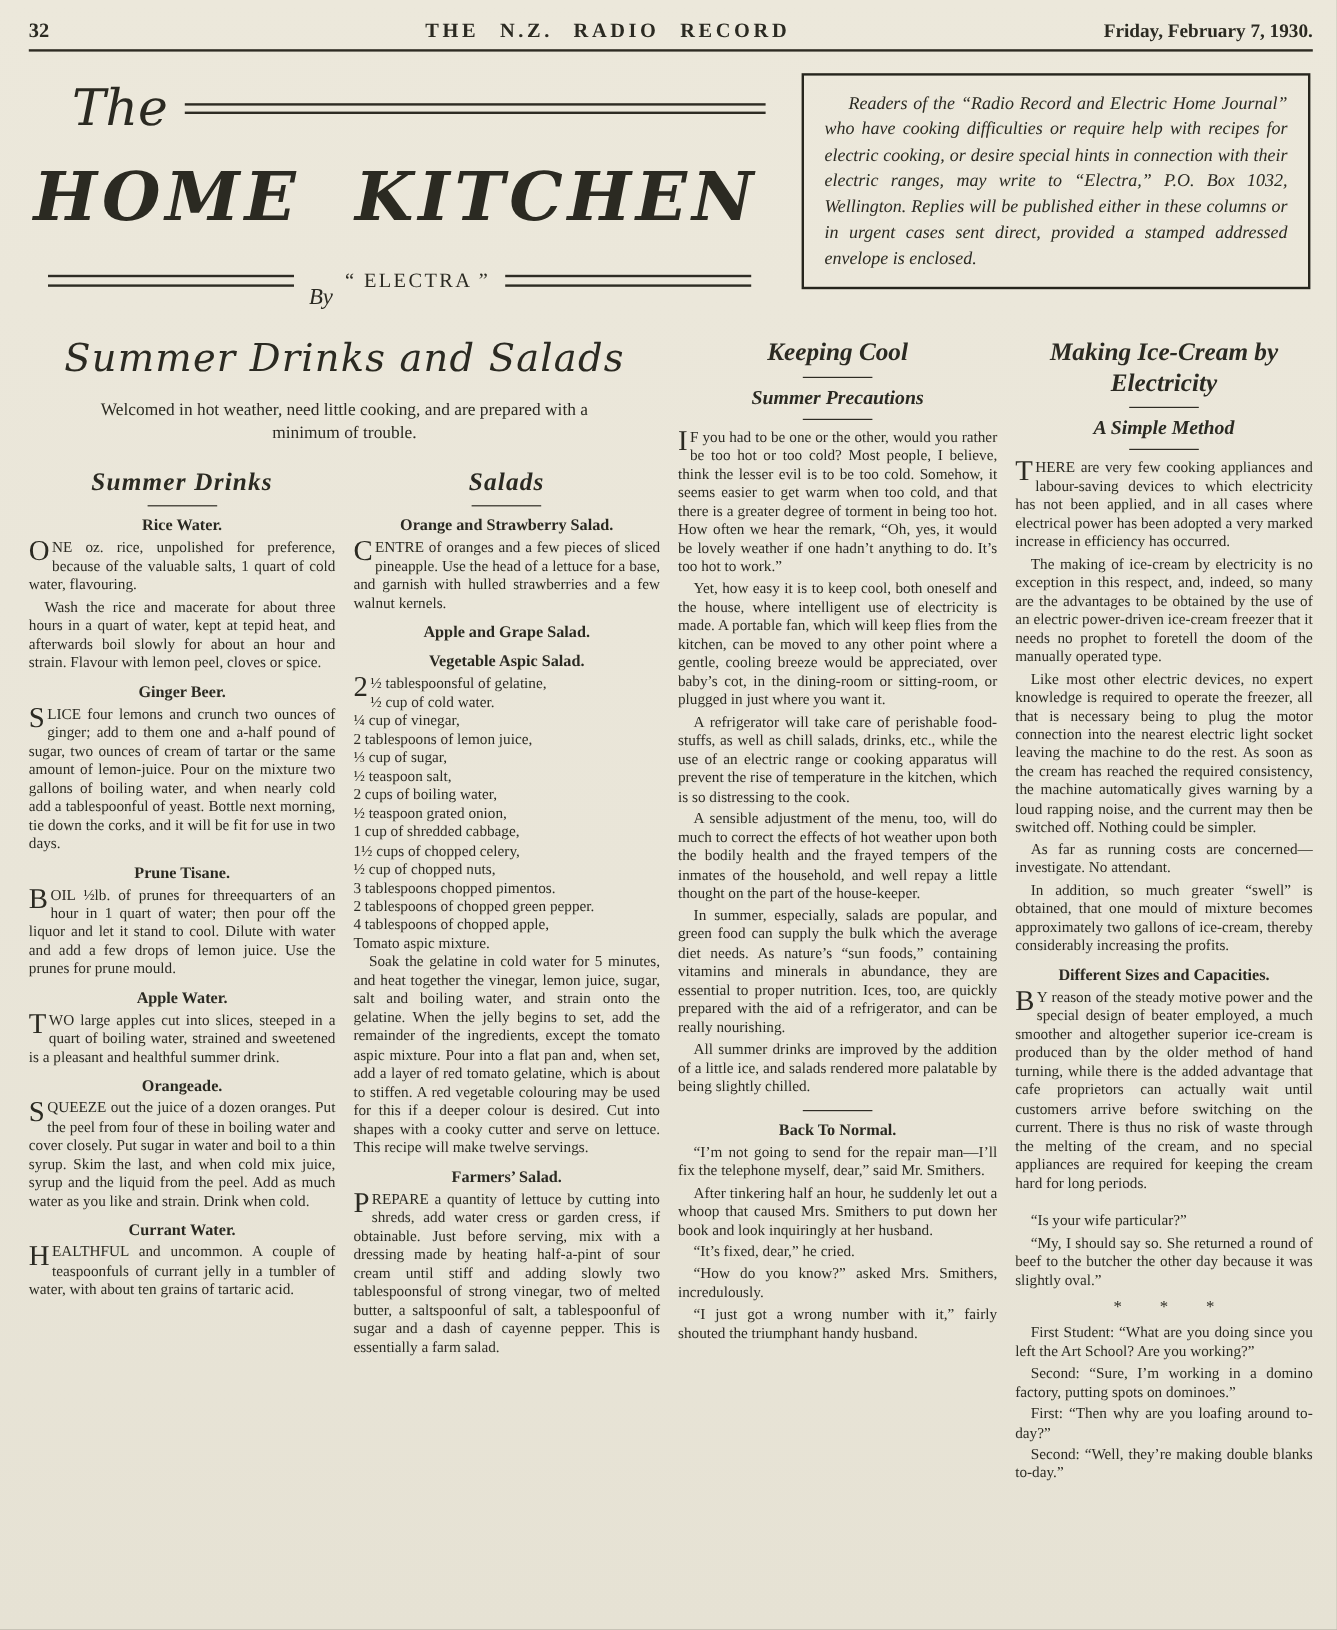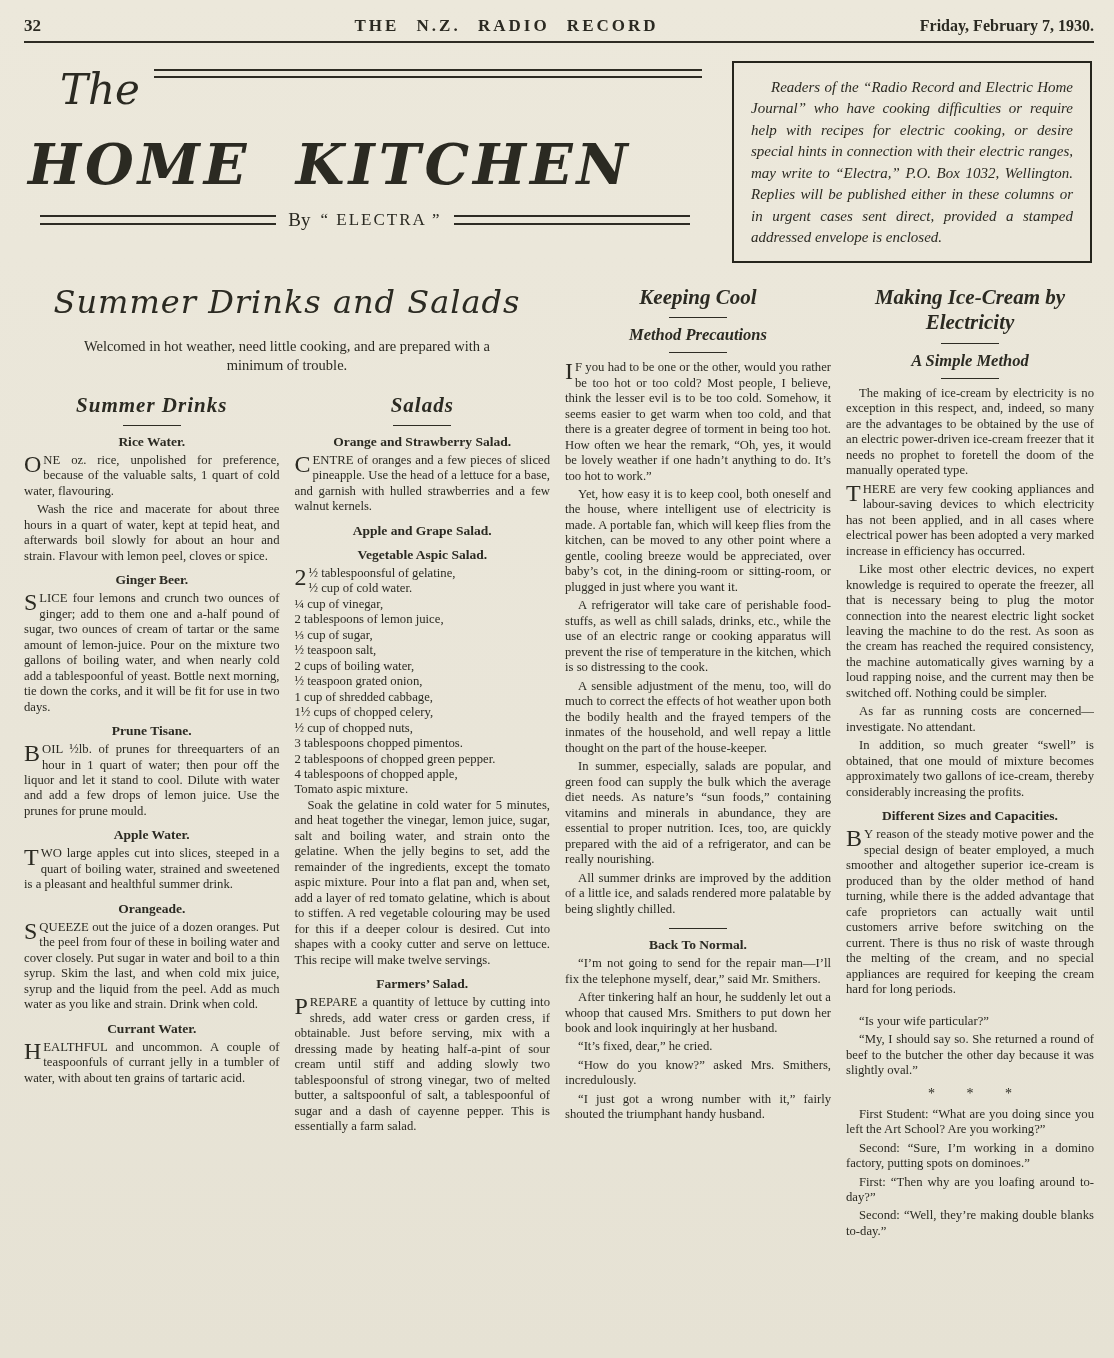--- a/index.html
+++ b/index.html
@@ -17,35 +17,35 @@
   
   .topbar { display:flex; align-items:baseline; font-weight:bold; }
   .pg-num { width:130px; font-size:17px; }
   .paper-title { flex:1; text-align:center; font-size:17px; letter-spacing:3px; word-spacing:10px; }
   .pg-date { width:235px; text-align:right; font-size:16px; }
   .header-rule { border-top:2px solid #2e2c24; margin-top:5px; }
 
   
   .top-area { display:flex; margin-top:6px; }
   .masthead { flex:1; padding:4px 30px 0 4px; }
-  .the-row { display:flex; align-items:flex-start; margin-top:16px; }
+  .the-row { display:flex; align-items:center; margin-top:16px; }
   .the { font-family:"DejaVu Serif", serif; font-style:italic; font-size:42px; line-height:1; padding-left:32px; }
   .dbl-rule { flex:1; height:5px; border-top:2px solid #2e2c24; border-bottom:2px solid #2e2c24; margin-left:14px; }
   .kitchen-title {
     font-family:"DejaVu Serif", serif;
     font-style:italic; font-weight:bold;
     font-size:56px; letter-spacing:4px; word-spacing:22px;
     margin:20px 0 6px; white-space:nowrap;
   }
   .byline-row { display:flex; align-items:center; margin-top:12px; }
   .byline-row .dbl-rule { margin:0 12px; height:6px; }
-  .by { font-size:19px; margin-right:10px; }
+  .by { font-style:italic; font-size:19px; margin-right:10px;margin-top:28px; }
   .byline { font-size:17px; letter-spacing:2px; }
   .notice-box {
-    width:360px; flex:none;
+    width:424px; flex:none;
     border:2px solid #26251d;
     margin-top:12px; margin-right:2px;
     padding:14px 17px 12px;
     box-sizing:border-box;
     align-self:flex-start;
   }
   .notice-text { margin:0; font-style:italic; font-size:15px; line-height:1.43; text-align:justify; text-indent:20px; }
 
   
   .columns { display:flex; gap:15px; margin-top:12px; }
@@ -160,21 +160,21 @@
               <h4 class="sec-title">Farmers’ Salad.</h4>
               <p class="para drop">PREPARE a quantity of lettuce by cutting into shreds, add water cress or garden cress, if obtainable. Just before serving, mix with a dressing made by heating half-a-pint of sour cream until stiff and adding slowly two tablespoonsful of strong vinegar, two of melted butter, a saltspoonful of salt, a tablespoonful of sugar and a dash of cayenne pepper.  This is essentially a farm salad.</p>
             </div>
         </div>
       </div>
     </section>
 
     <section class="col3">
       <h2 class="col-title">Keeping Cool</h2>
       <div class="rule-sm"></div>
-      <h3 class="col-subtitle">Method  Precautions</h3>
+      <h3 class="col-subtitle">Summer  Precautions</h3>
       <div class="rule-sm"></div>
       <div id="keeping-cool-body">
           <p class="para drop">IF you had to be one or the other, would you rather be too hot or too cold?  Most people, I believe, think the lesser evil is to be too cold.  Somehow, it seems easier to get warm when too cold, and that there is a greater degree of torment in being too hot. How often we hear the remark, “Oh, yes, it would be lovely weather if one hadn’t anything to do.  It’s too hot to work.”</p>
           <p class="para">Yet, how easy it is to keep cool, both oneself and the house, where intelligent use of electricity is made.  A portable fan, which will keep flies from the kitchen, can be moved to any other point where a gentle, cooling breeze would be appreciated, over baby’s cot, in the dining-room or sitting-room, or plugged in just where you want it.</p>
           <p class="para">A refrigerator will take care of perishable food-stuffs, as well as chill salads, drinks, etc., while the use of an electric range or cooking apparatus will prevent the rise of temperature in the kitchen, which is so distressing to the cook.</p>
           <p class="para">A sensible adjustment of the menu, too, will do much to correct the effects of hot weather upon both the bodily health and the frayed tempers of the inmates of the household, and well repay a little thought on the part of the house-keeper.</p>
           <p class="para">In summer, especially, salads are popular, and green food can supply the bulk which the average diet needs.  As nature’s “sun foods,” containing vitamins and minerals in abundance, they are essential to proper nutrition.  Ices, too, are quickly prepared with the aid of a refrigerator, and can be really nourishing.</p>
           <p class="para">All summer drinks are improved by the addition of a little ice, and salads rendered more palatable by being slightly chilled.</p>
         </div>
       <div class="rule-sm sep"></div>
@@ -187,22 +187,22 @@
           <p class="para">“I just got a wrong number with it,” fairly shouted the triumphant handy husband.</p>
         </div>
     </section>
 
     <section class="col4">
       <h2 class="col-title">Making  Ice-Cream  by Electricity</h2>
       <div class="rule-sm"></div>
       <h3 class="col-subtitle">A  Simple  Method</h3>
       <div class="rule-sm"></div>
       <div id="ice-cream-body">
+          <p class="para drop">THERE are very few cooking appliances and labour-saving devices to which electricity has not been applied, and in all cases where electrical power has been adopted a very marked increase in efficiency has occurred.</p>
           <p class="para">The making of ice-cream by electricity is no exception in this respect, and, indeed, so many are the advantages to be obtained by the use of an electric power-driven ice-cream freezer that it needs no prophet to foretell the doom of the manually operated type.</p>
-          <p class="para drop">THERE are very few cooking appliances and labour-saving devices to which electricity has not been applied, and in all cases where electrical power has been adopted a very marked increase in efficiency has occurred.</p>
           <p class="para">Like most other electric devices, no expert knowledge is required to operate the freezer, all that is necessary being to plug the motor connection into the nearest electric light socket leaving the machine to do the rest.  As soon as the cream has reached the required consistency, the machine automatically gives warning by a loud rapping noise, and the current may then be switched off.  Nothing could be simpler.</p>
           <p class="para">As far as running costs are concerned—investigate.  No attendant.</p>
           <p class="para">In addition, so much greater “swell” is obtained, that one mould of mixture becomes approximately two gallons of ice-cream, thereby considerably increasing the profits.</p>
         </div>
       <h4 class="sec-title">Different Sizes and Capacities.</h4>
       <div id="sizes-body">
           <p class="para drop">BY reason of the steady motive power and the special design of beater employed, a much smoother and altogether superior ice-cream is produced than by the older method of hand turning, while there is the added advantage that cafe proprietors can actually wait until customers arrive before switching on the current.  There is thus no risk of waste through the melting of the cream, and no special appliances are required for keeping the cream hard for long periods.</p>
         </div>
       <div class="filler">
         <div id="joke1-body">

